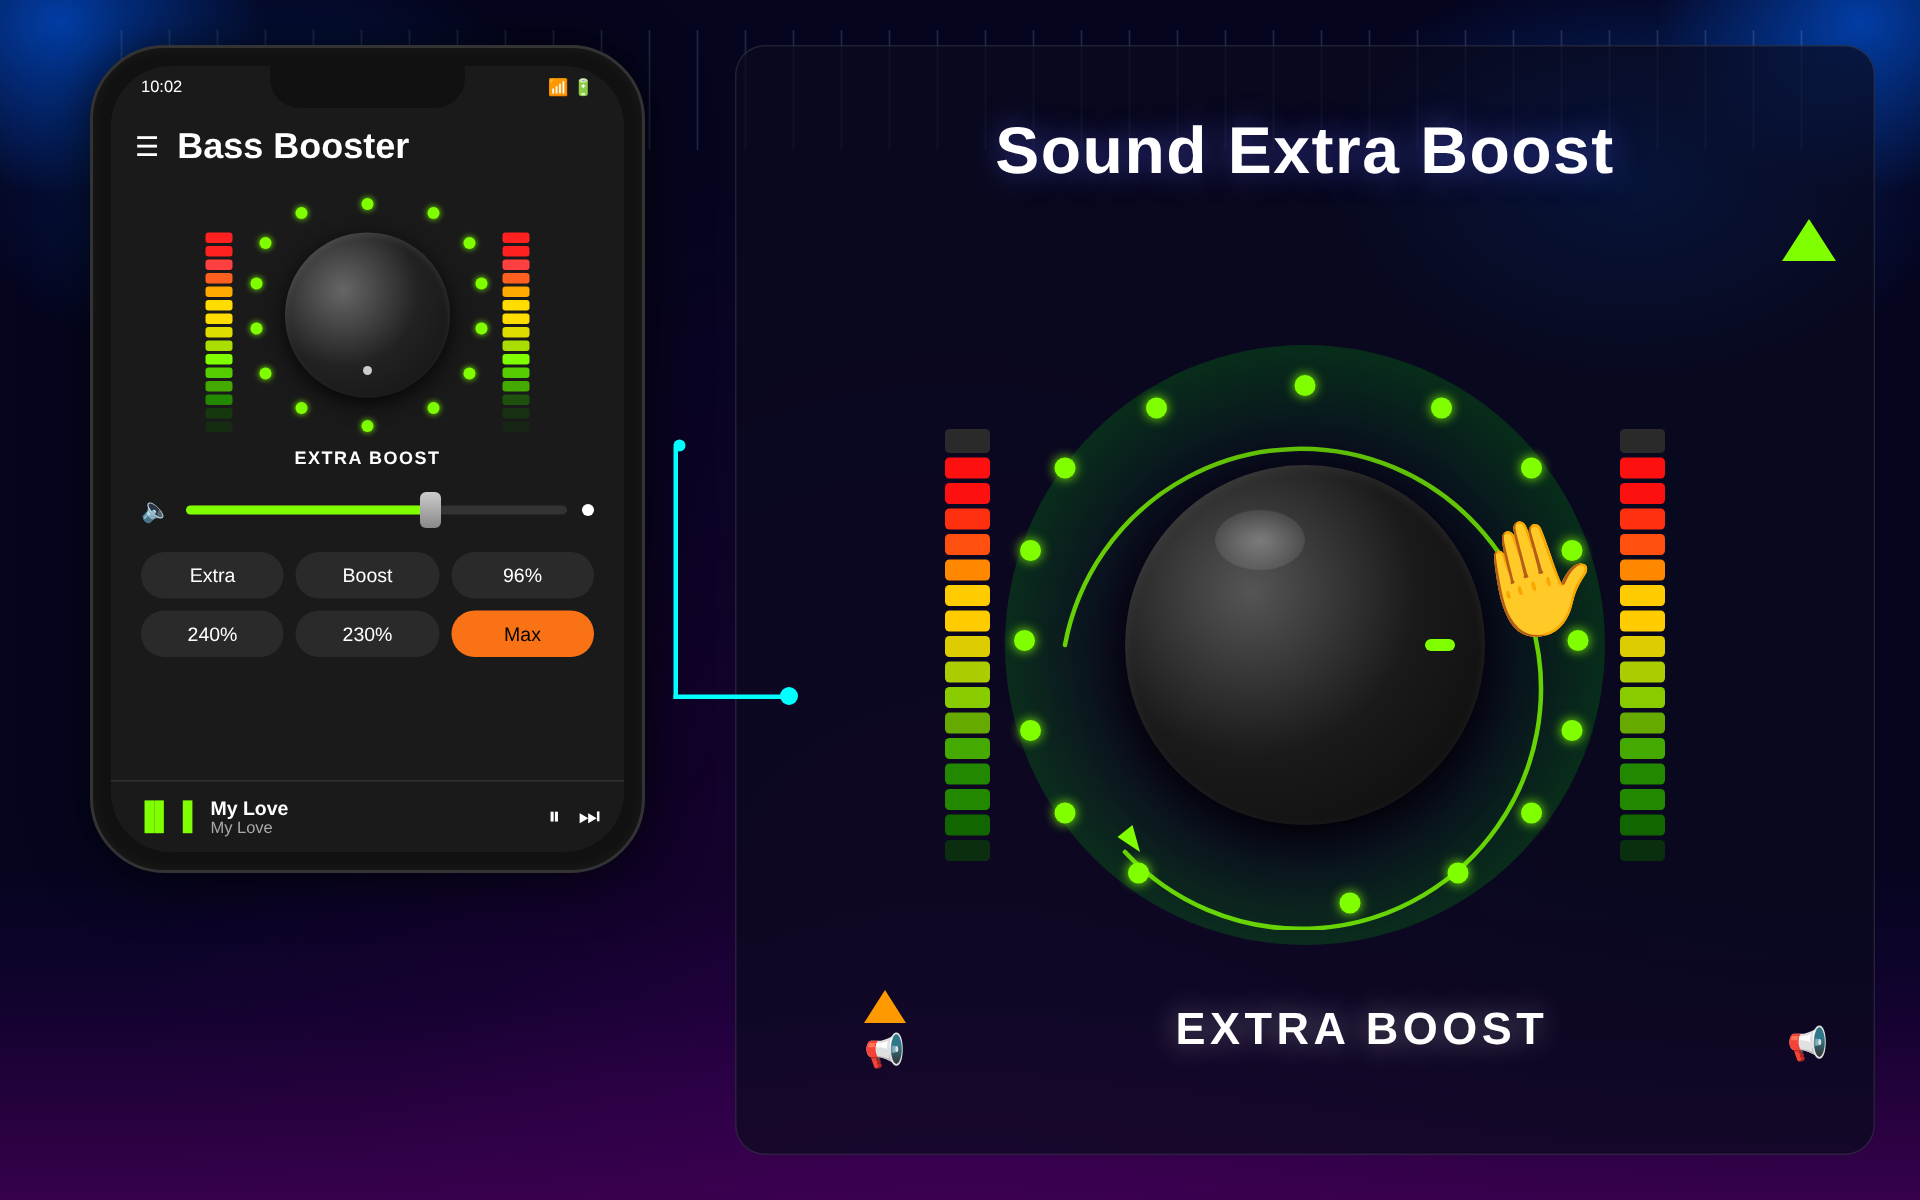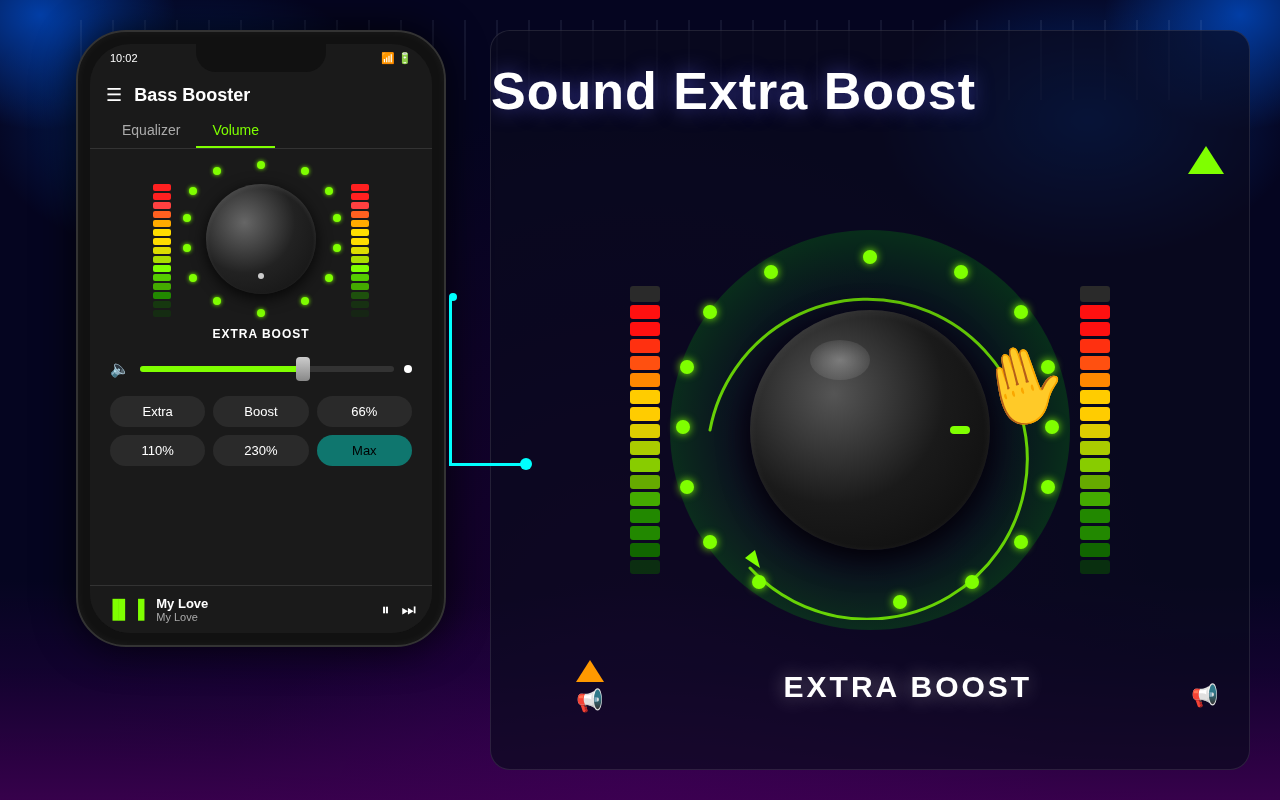--- a/index.html
+++ b/index.html
@@ -30,23 +30,22 @@
         radial-gradient(ellipse 300px 200px at 85% 15%, rgba(0,80,200,0.5) 0%, transparent 70%),
         radial-gradient(ellipse 600px 300px at 50% 100%, rgba(80,0,120,0.6) 0%, transparent 70%);
     }
 
     
     .phone-container {
       position: absolute;
       left: 60px;
       top: 30px;
       width: 370px;
-      height: 617px;
+      height: 552px;
       z-index: 10;
-      margin-left: 16px;
     }
 
     .phone-frame {
       width: 100%;
       height: 100%;
       background: #111;
       border-radius: 50px;
       border: 2px solid #333;
       box-shadow: 0 0 40px rgba(0,0,0,0.8), inset 0 0 10px rgba(255,255,255,0.05);
       overflow: hidden;
@@ -114,21 +113,21 @@
       gap: 12px;
     }
 
     .hamburger-icon {
       color: #fff;
       font-size: 18px;
     }
 
     .app-title {
       color: #fff;
-      font-size: 18px;
+      font-size: 24px;
       font-weight: bold;
     }
 
     
     .app-tabs {
       display: flex;
       padding: 0 16px;
       border-bottom: 1px solid #333;
     }
 
@@ -268,21 +267,21 @@
       background: #2a2a2a;
       border: none;
       border-radius: 20px;
       color: #fff;
       font-size: 13px;
       text-align: center;
       cursor: pointer;
     }
 
     .preset-btn-active {
-      background: #0f766e;
+      background: #f97316;
       color: #000;
     }
 
     
     .bottom-player {
       display: flex;
       align-items: center;
       padding: 10px 16px;
       gap: 12px;
       border-top: 1px solid #333;
@@ -320,25 +319,25 @@
       border: 1px solid rgba(255,255,255,0.1);
       display: flex;
       flex-direction: column;
       align-items: center;
       justify-content: center;
       overflow: hidden;
     }
 
     .headline {
       position: absolute;
-      top: 30px;
+      top: 45px;
       left: 0;
       right: 0;
-      text-align: left;
-      font-size: 52px;
+      text-align: center;
+      font-size: 44px;
       font-weight: 900;
       color: #fff;
       text-shadow: 0 0 20px rgba(100,100,255,0.5);
       letter-spacing: 1px;
     }
 
     
     .boost-display {
       display: flex;
       align-items: center;
@@ -452,24 +451,20 @@
         <span>📶 🔋</span>
       </div>
 
       <div class="phone-app-content">
 
         <div class="app-header">
           <span class="hamburger-icon">☰</span>
           <span class="app-title">Bass Booster</span>
         </div>
 
-        <div class="app-tabs">
-          <div class="tab tab-equalizer">Equalizer</div>
-          <div class="tab tab-volume">Volume</div>
-        </div>
 
         <div class="knob-area">
 
           <div class="vu-meter">
             <div class="vu-segment" style="background:#ff2020"></div>
             <div class="vu-segment" style="background:#ff2020"></div>
             <div class="vu-segment" style="background:#ff4040"></div>
             <div class="vu-segment" style="background:#ff6020"></div>
             <div class="vu-segment" style="background:#ffaa00"></div>
             <div class="vu-segment" style="background:#ffdd00"></div>
@@ -533,22 +528,22 @@
           <div class="slider-track">
             <div class="slider-fill"></div>
             <div class="slider-thumb"></div>
           </div>
           <span class="slider-dot"></span>
         </div>
 
         <div class="preset-buttons">
           <button class="preset-btn">Extra</button>
           <button class="preset-btn">Boost</button>
-          <button class="preset-btn">66%</button>
-          <button class="preset-btn">110%</button>
+          <button class="preset-btn">96%</button>
+          <button class="preset-btn">240%</button>
           <button class="preset-btn">230%</button>
           <button class="preset-btn preset-btn-active">Max</button>
         </div>
 
         <div style="flex:1"></div>
 
         <div class="bottom-player">
           <span class="player-viz">▐▌▐</span>
           <div class="player-info">
             <div class="player-title">My Love</div>

